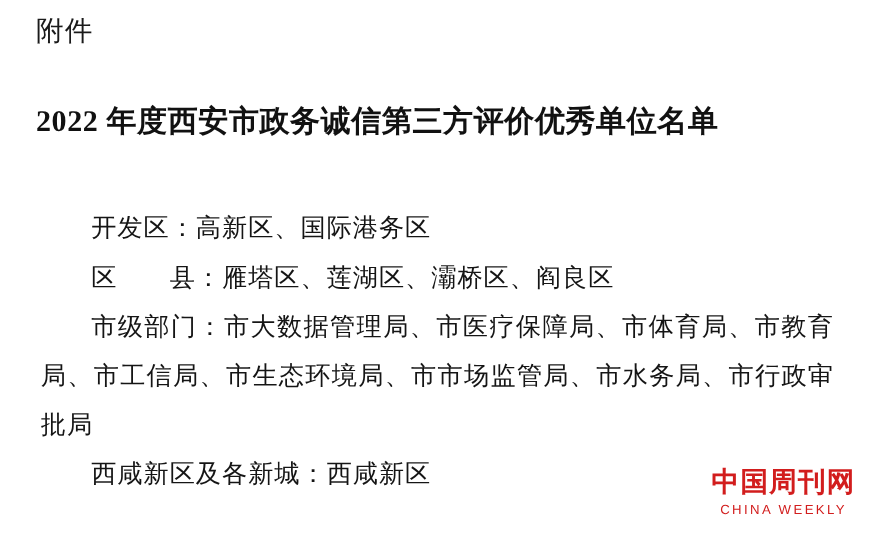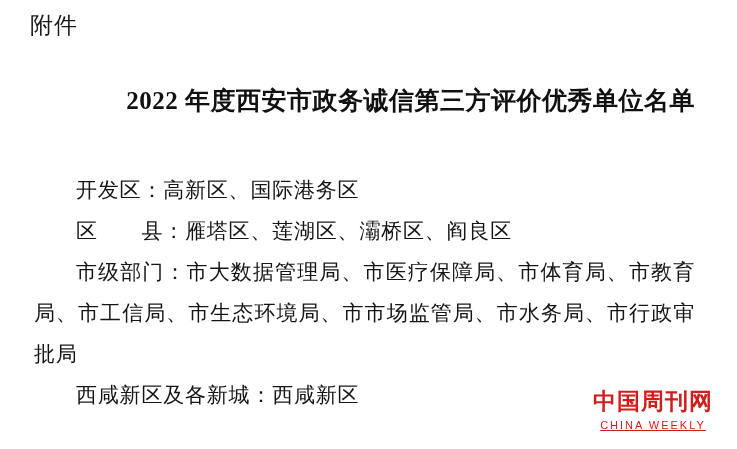--- a/index.html
+++ b/index.html
@@ -29,21 +29,21 @@
     font-size: 23px;
     letter-spacing: 1px;
     color: #1a1a1a;
     font-weight: 500;
   }
   .doc-title {
     position: absolute;
     left: 0;
     right: 0;
     top: 84px;
-    text-align: right;
+    text-align: left;
     font-size: 25px;
     font-weight: bold;
     color: #111111;
     letter-spacing: 0.5px;
     padding: 0 30px;
     box-sizing: border-box;
   }
   .body-block {
     position: absolute;
     left: 34px;
@@ -75,21 +75,20 @@
     font-weight: bold;
     letter-spacing: 1px;
     font-family: Liberation Sans, sans-serif;
   }
   .watermark-sub {
     color: #d21d1d;
     font-size: 11px;
     letter-spacing: 2px;
     margin-top: 5px;
     font-family: "Liberation Sans", sans-serif;
-    text-decoration: underline;
   }
 </style>
 </head>
 <body>
 
 <div class="page">
 
   <div class="attachment-label">附件</div>
 
   <div class="doc-title">2022 年度西安市政务诚信第三方评价优秀单位名单</div>

